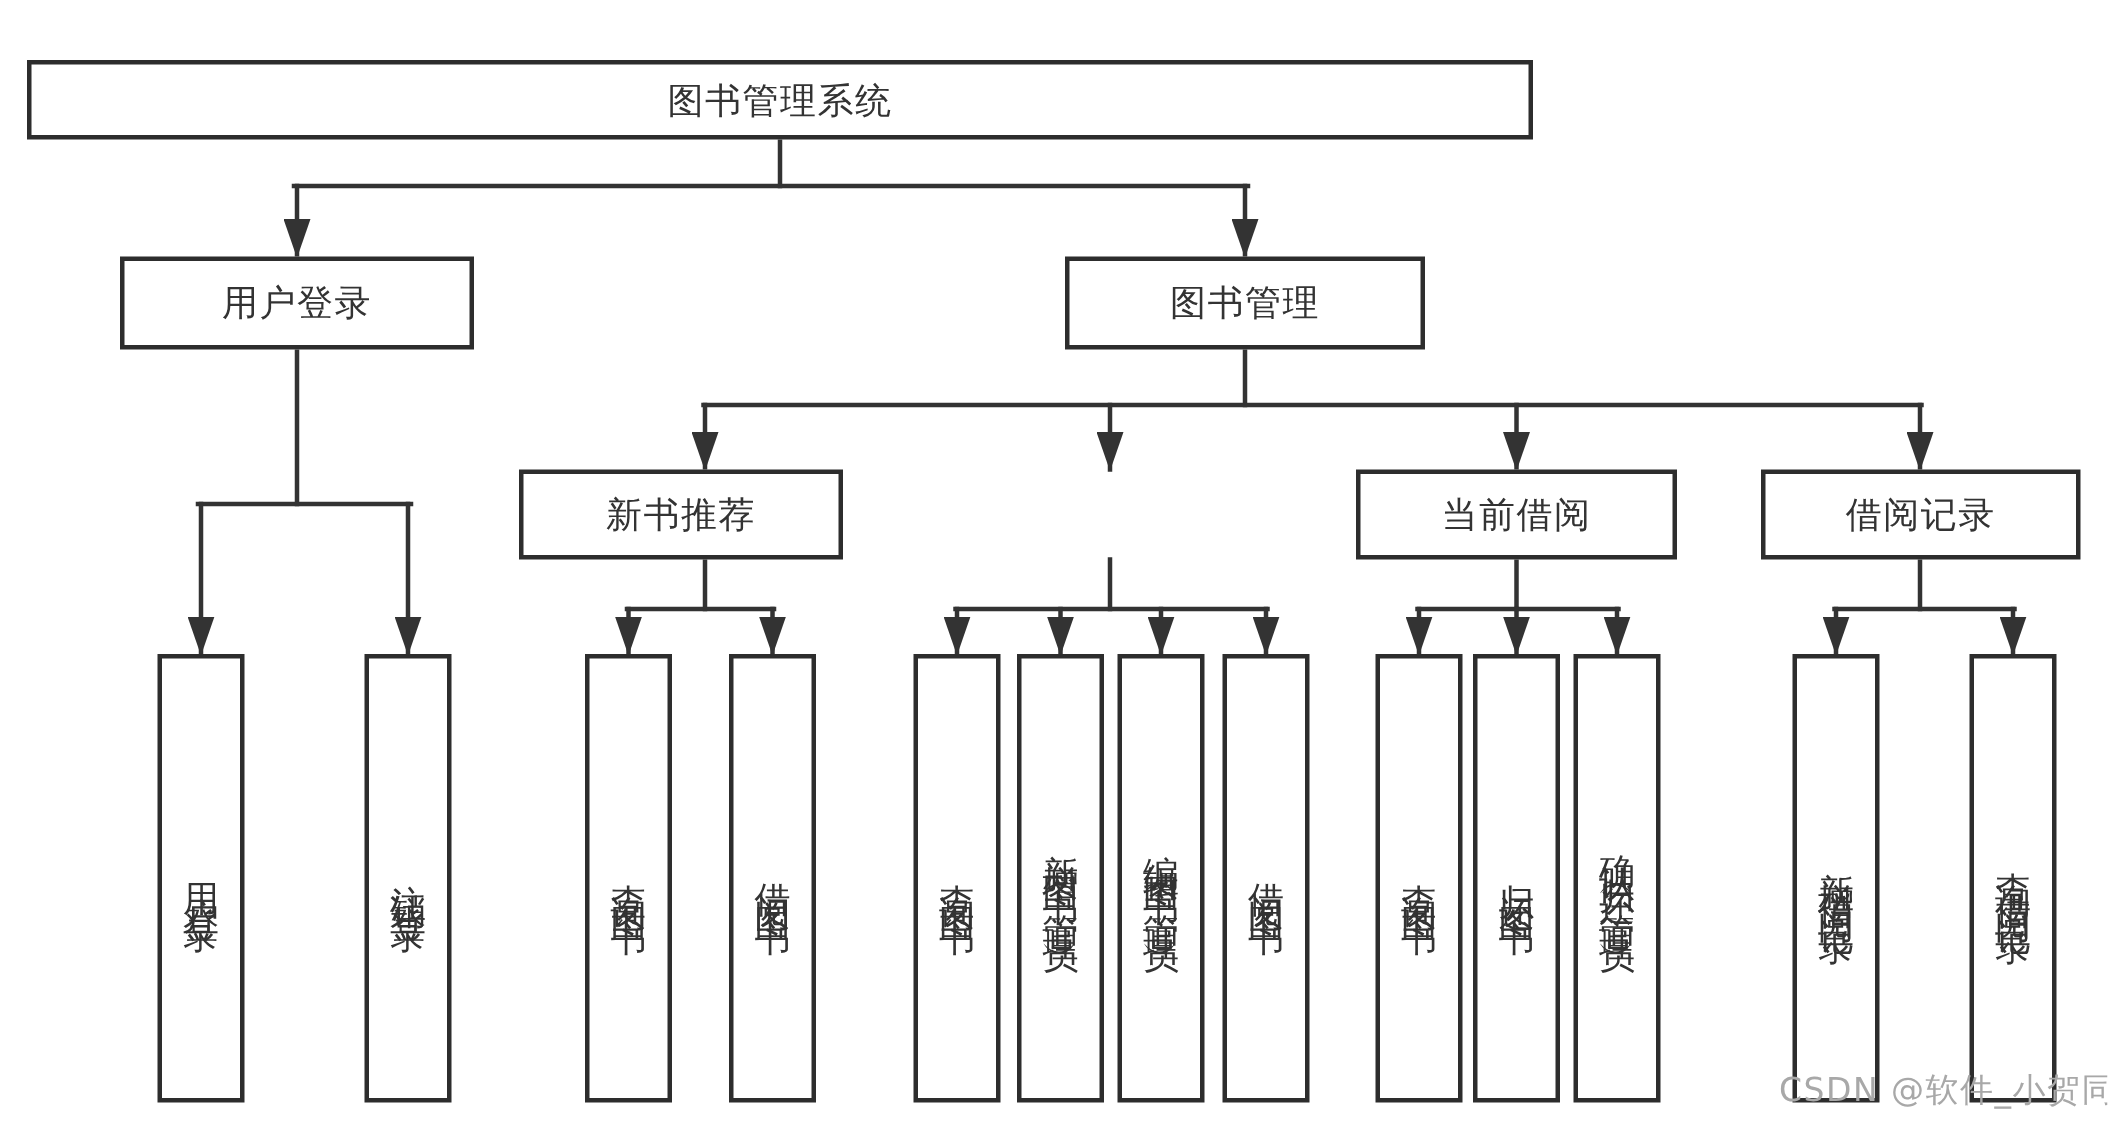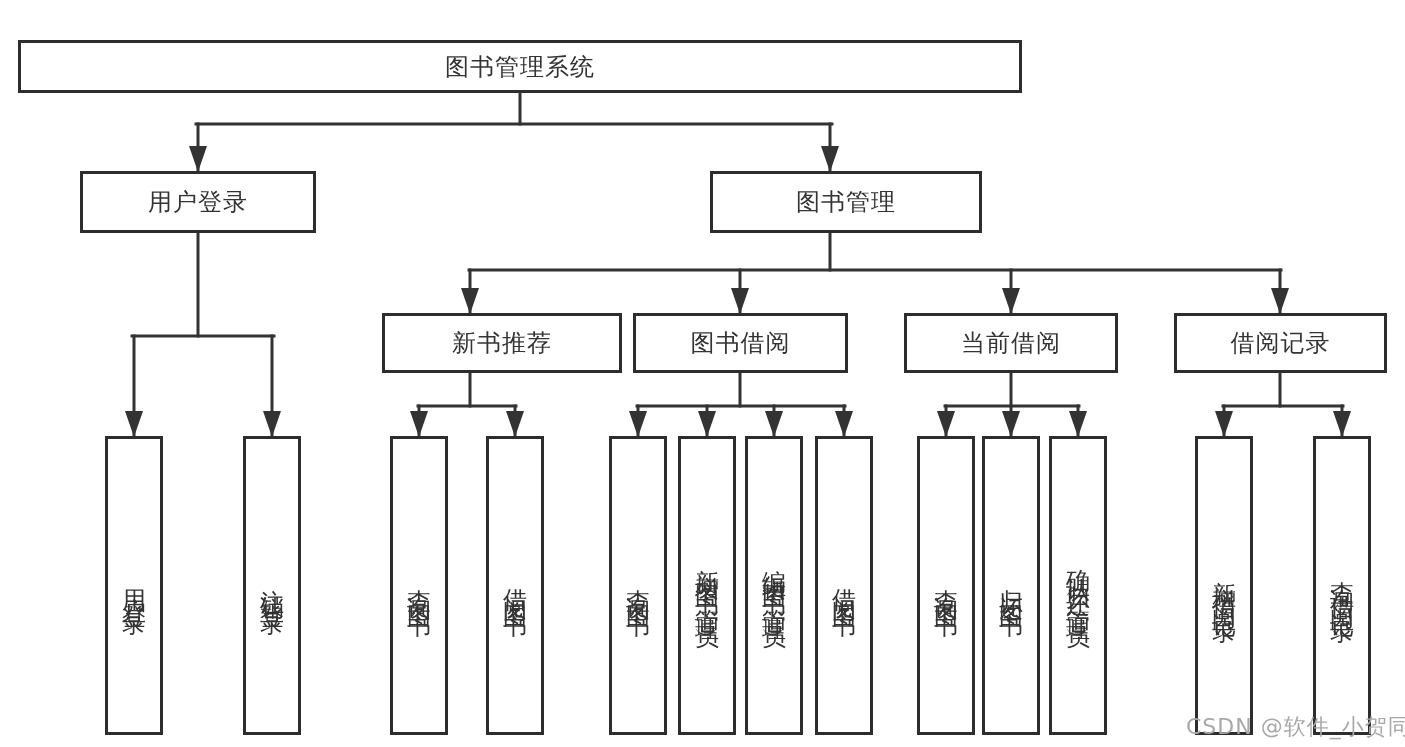--- a/index.html
+++ b/index.html
@@ -105,29 +105,26 @@
     </g>
   </svg>
 
   <div class="box hbox" style="left:18px; top:14px; width:1004px; height:53px;margin-top:26px;">
     <span class="lbl">图书管理系统</span>
   </div>
 
   <div class="box hbox" style="left:80px; top:171px; width:236px; height:62px;">
     <span class="lbl">用户登录</span>
   </div>
-  <div class="box hbox" style="left:710px; top:171px; width:272px; height:62px;">
+  <div class="box hbox" style="left:710px; top:171px; width:240px; height:62px;">
     <span class="lbl">图书管理</span>
   </div>
 
-  <div class="box hbox" style="left:382px; top:313px; width:240px; height:60px;">
+  <div class="box hbox" style="left:346px; top:313px; width:216px; height:60px;">
     <span class="lbl">新书推荐</span>
-  </div>
-  <div class="box hbox" style="left:633px; top:313px; width:215px; height:60px;">
-    <span class="lbl">图书借阅</span>
   </div>
   <div class="box hbox" style="left:904px; top:313px; width:214px; height:60px;text-align:center;">
     <span class="lbl">当前借阅</span>
   </div>
   <div class="box hbox" style="left:1174px; top:313px; width:213px; height:60px;">
     <span class="lbl">借阅记录</span>
   </div>
 
   <div class="box leaf" style="left:105px; top:436px; width:58px; height:299px;">
     <span class="lbl">用户登录</span>

